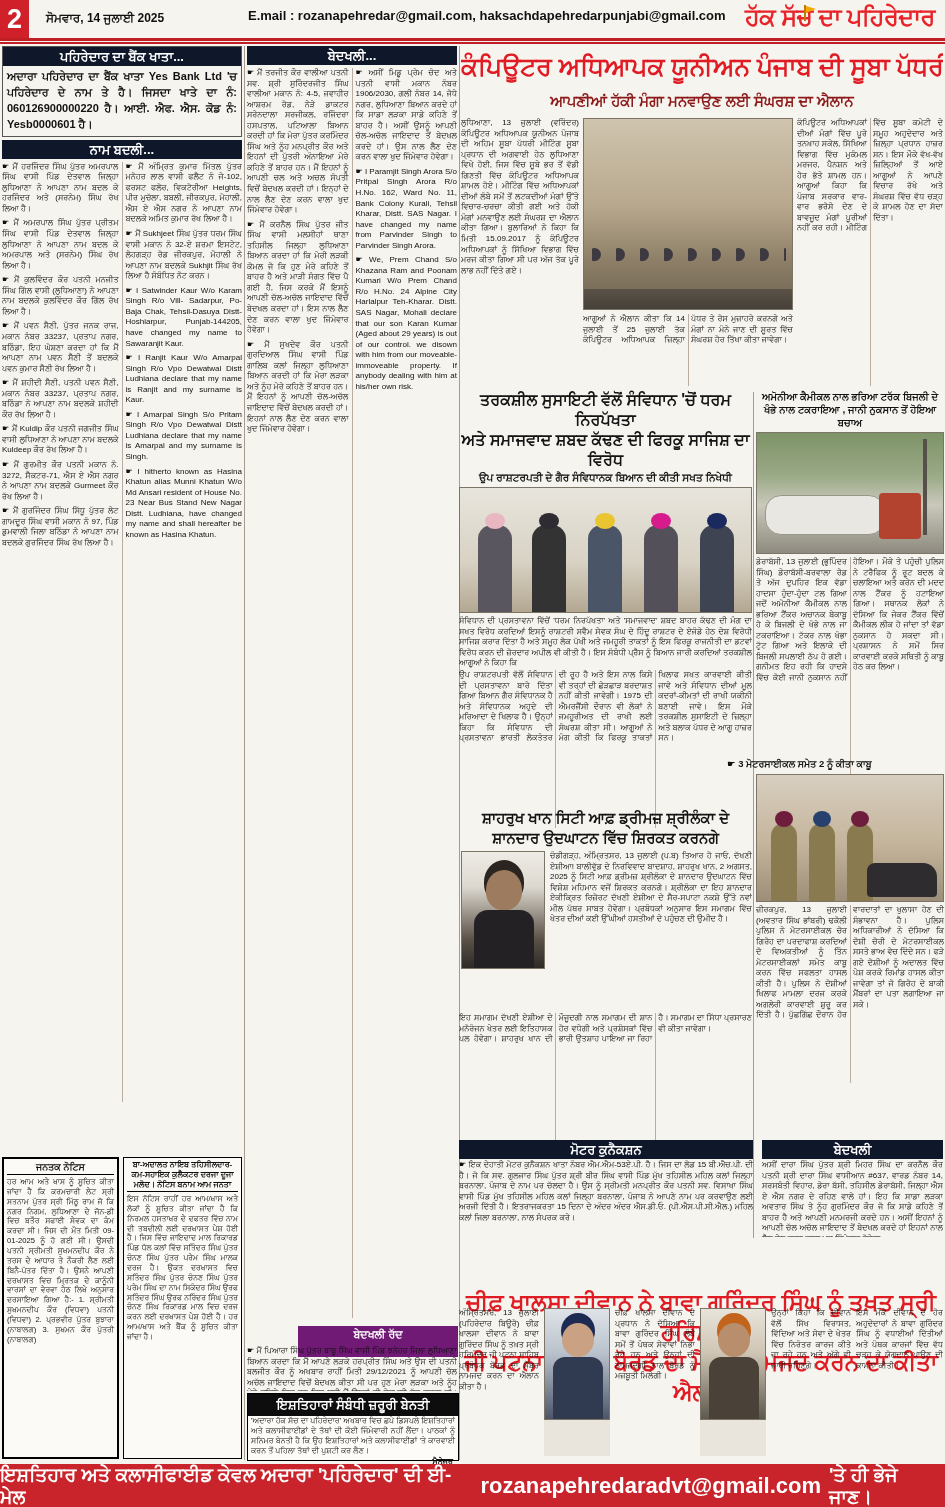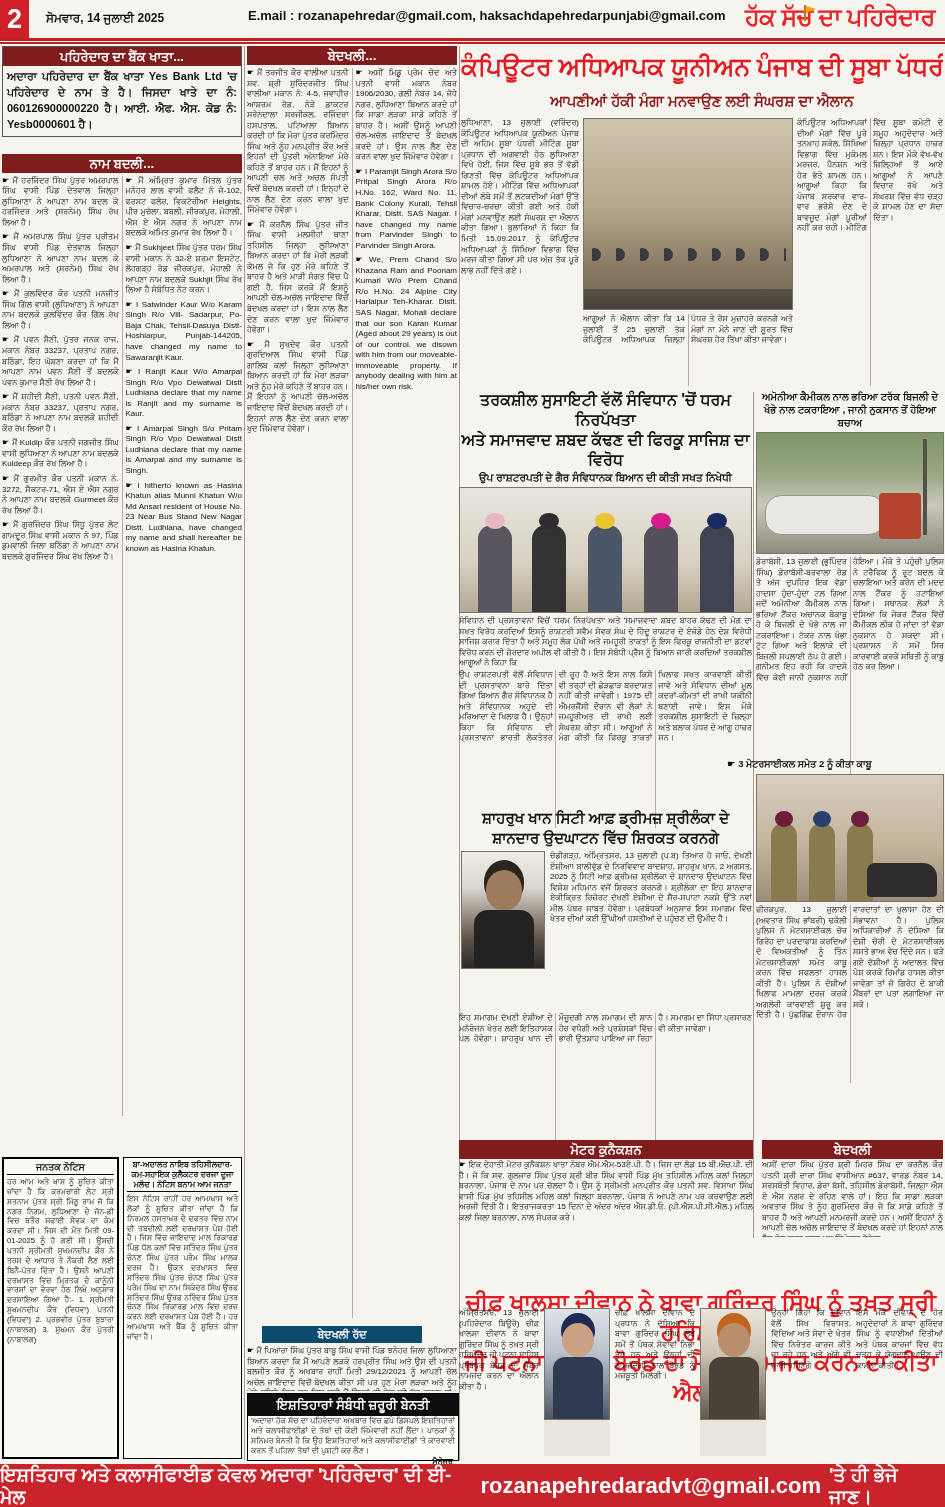--- a/index.html
+++ b/index.html
@@ -7,22 +7,22 @@
         font-family:"Liberation Sans","DejaVu Sans",sans-serif;color:#111;}
   
   .pagenum{position:absolute;left:0;top:0;width:29px;height:38px;background:#d0202a;color:#fff;
            font-size:27px;font-weight:bold;text-align:center;line-height:38px;}
   .hdate{position:absolute;left:46px;top:11px;font-size:12px;font-weight:bold;}
   .hemail{position:absolute;left:248px;top:8px;font-size:13px;font-weight:bold;}
   .masthead{position:absolute;right:10px;top:3px;font-size:24px;font-weight:900;color:#e8232a;letter-spacing:-.5px;}
   .mastflag{position:absolute;right:118px;top:-4px;}
   .hrule{position:absolute;left:0;top:38px;width:945px;height:6px;border-top:3px solid #c02025;border-bottom:2px solid #c02025;box-sizing:border-box;}
   
-  .bar{background:#7f1d1d;color:#fff;font-weight:bold;text-align:center;font-size:13px;height:19px;line-height:19px;overflow:hidden;}
-  .smallbar{background:#0c4a6e;color:#fff;font-weight:bold;text-align:center;font-size:11px;height:17px;line-height:17px;overflow:hidden;}
+  .bar{background:#0f172a;color:#fff;font-weight:bold;text-align:center;font-size:13px;height:19px;line-height:19px;overflow:hidden;}
+  .smallbar{background:#701a75;color:#fff;font-weight:bold;text-align:center;font-size:11px;height:31px;line-height:17px;overflow:hidden;margin-left:36px;}
   .just{text-align:justify;}
   .entrybox p.entry{font-size:8px;line-height:1.32;text-align:justify;margin:0 0 4px;break-inside:avoid-column;}
   p.entry::before{content:"☛ ";font-weight:bold;}
   .cols2{column-count:2;column-gap:7px;column-rule:1px solid #b9ada2;}
   .cols3{column-count:3;column-gap:6px;column-rule:1px solid #b9ada2;}
   .body-sm{font-size:8px;line-height:1.32;}
   .vline{position:absolute;width:0;border-left:1px solid #a79a8e;}
   .photo{position:relative;border:1px solid #7d7468;box-sizing:border-box;overflow:hidden;}
   .cap{font-size:7.5px;font-weight:bold;background:#e9e5dc;padding:1px 2px;overflow:hidden;}
   .person{position:absolute;bottom:0;width:34px;height:70%;border-radius:14px 14px 0 0;background:#4c4a52;}
@@ -59,21 +59,21 @@
     </span>
     <span>ਹੱਕ ਸੱਚ ਦਾ ਪਹਿਰੇਦਾਰ</span>
   </div>
   <div class="hrule"></div>
 
   <div style="position:absolute;left:2px;top:46px;width:240px;height:1108px;">
     <div style="border:1px solid #555;">
       <div class="bar">ਪਹਿਰੇਦਾਰ ਦਾ ਬੈਂਕ ਖਾਤਾ...</div>
       <div class="just" style="font-size:11px;font-weight:bold;line-height:1.45;padding:3px 4px;">ਅਦਾਰਾ ਪਹਿਰੇਦਾਰ ਦਾ ਬੈਂਕ ਖਾਤਾ Yes Bank Ltd 'ਚ ਪਹਿਰੇਦਾਰ ਦੇ ਨਾਮ ਤੇ ਹੈ। ਜਿਸਦਾ ਖਾਤੇ ਦਾ ਨੰ: 060126900000220 ਹੈ। ਆਈ. ਐਫ. ਐਸ. ਕੋਡ ਨੰ: Yesb0000601 ਹੈ।</div>
     </div>
-    <div class="bar" style="margin-top:17px;">ਨਾਮ ਬਦਲੀ...</div>
+    <div class="bar" style="margin-top:3px;">ਨਾਮ ਬਦਲੀ...</div>
     <div class="cols2 entrybox overflow-clip" style="margin-top:3px;height:940px;">
         <p class="entry">ਮੈਂ ਹਰਜਿੰਦਰ ਸਿੰਘ ਪੁੱਤਰ ਅਮਰਪਾਲ ਸਿੰਘ ਵਾਸੀ ਪਿੰਡ ਦੇਤਵਾਲ ਜਿਲ੍ਹਾ ਲੁਧਿਆਣਾ ਨੇ ਆਪਣਾ ਨਾਮ ਬਦਲ ਕੇ ਹਰਜਿੰਦਰ ਅਤੇ (ਸਰਨੇਮ) ਸਿੰਘ ਰੱਖ ਲਿਆ ਹੈ।</p>
         <p class="entry">ਮੈਂ ਅਮਰਪਾਲ ਸਿੰਘ ਪੁੱਤਰ ਪ੍ਰੀਤਮ ਸਿੰਘ ਵਾਸੀ ਪਿੰਡ ਦੇਤਵਾਲ ਜਿਲ੍ਹਾ ਲੁਧਿਆਣਾ ਨੇ ਆਪਣਾ ਨਾਮ ਬਦਲ ਕੇ ਅਮਰਪਾਲ ਅਤੇ (ਸਰਨੇਮ) ਸਿੰਘ ਰੱਖ ਲਿਆ ਹੈ।</p>
         <p class="entry">ਮੈਂ ਕੁਲਵਿੰਦਰ ਕੌਰ ਪਤਨੀ ਮਨਜੀਤ ਸਿੰਘ ਗਿੱਲ ਵਾਸੀ (ਲੁਧਿਆਣਾ) ਨੇ ਆਪਣਾ ਨਾਮ ਬਦਲਕੇ ਕੁਲਵਿੰਦਰ ਕੌਰ ਗਿੱਲ ਰੱਖ ਲਿਆ ਹੈ।</p>
         <p class="entry">ਮੈਂ ਪਵਨ ਸੈਣੀ, ਪੁੱਤਰ ਜਨਕ ਰਾਜ, ਮਕਾਨ ਨੰਬਰ 33237, ਪ੍ਰਤਾਪ ਨਗਰ, ਬਠਿੰਡਾ, ਇਹ ਘੋਸ਼ਣਾ ਕਰਦਾ ਹਾਂ ਕਿ ਮੈਂ ਆਪਣਾ ਨਾਮ ਪਵਨ ਸੈਣੀ ਤੋਂ ਬਦਲਕੇ ਪਵਨ ਕੁਮਾਰ ਸੈਣੀ ਰੱਖ ਲਿਆ ਹੈ।</p>
         <p class="entry">ਮੈਂ ਸ਼ਹੀਦੀ ਸੈਣੀ, ਪਤਨੀ ਪਵਨ ਸੈਣੀ, ਮਕਾਨ ਨੰਬਰ 33237, ਪ੍ਰਤਾਪ ਨਗਰ, ਬਠਿੰਡਾ ਨੇ ਆਪਣਾ ਨਾਮ ਬਦਲਕੇ ਸ਼ਹੀਦੀ ਕੌਰ ਰੱਖ ਲਿਆ ਹੈ।</p>
         <p class="entry">ਮੈਂ Kuldip ਕੌਰ ਪਤਨੀ ਜਗਜੀਤ ਸਿੰਘ ਵਾਸੀ ਲੁਧਿਆਣਾ ਨੇ ਆਪਣਾ ਨਾਮ ਬਦਲਕੇ Kuldeep ਕੌਰ ਰੱਖ ਲਿਆ ਹੈ।</p>
         <p class="entry">ਮੈਂ ਗੁਰਮੀਤ ਕੌਰ ਪਤਨੀ ਮਕਾਨ ਨੰ. 3272, ਸੈਕਟਰ-71, ਐਸ ਏ ਐਸ ਨਗਰ ਨੇ ਆਪਣਾ ਨਾਮ ਬਦਲਕੇ Gurmeet ਕੌਰ ਰੱਖ ਲਿਆ ਹੈ।</p>
         <p class="entry">ਮੈਂ ਗੁਰਜਿੰਦਰ ਸਿੰਘ ਸਿੱਧੂ ਪੁੱਤਰ ਲੇਟ ਗਾਮਦੂਰ ਸਿੰਘ ਵਾਸੀ ਮਕਾਨ ਨੰ 97, ਪਿੰਡ ਡੁਮਵਾਲੀ ਜਿਲਾ ਬਠਿੰਡਾ ਨੇ ਆਪਣਾ ਨਾਮ ਬਦਲਕੇ ਗੁਰਜਿੰਦਰ ਸਿੰਘ ਰੱਖ ਲਿਆ ਹੈ।</p>
         <p class="entry">ਮੈਂ ਅੰਮ੍ਰਿਤ ਕੁਮਾਰ ਮਿੱਤਲ ਪੁੱਤਰ ਮਨੋਹਰ ਲਾਲ ਵਾਸੀ ਫਲੈਟ ਨੰ ਜੇ-102, ਫਰਸਟ ਫਲੋਰ, ਵਿਕਟੋਰੀਆ Heights, ਪੀਰ ਮੁਚੱਲਾ, ਬਬਲੀ, ਜੀਰਕਪੁਰ, ਮੋਹਾਲੀ, ਐਸ ਏ ਐਸ ਨਗਰ ਨੇ ਆਪਣਾ ਨਾਮ ਬਦਲਕੇ ਅਮਿਤ ਕੁਮਾਰ ਰੱਖ ਲਿਆ ਹੈ।</p>

